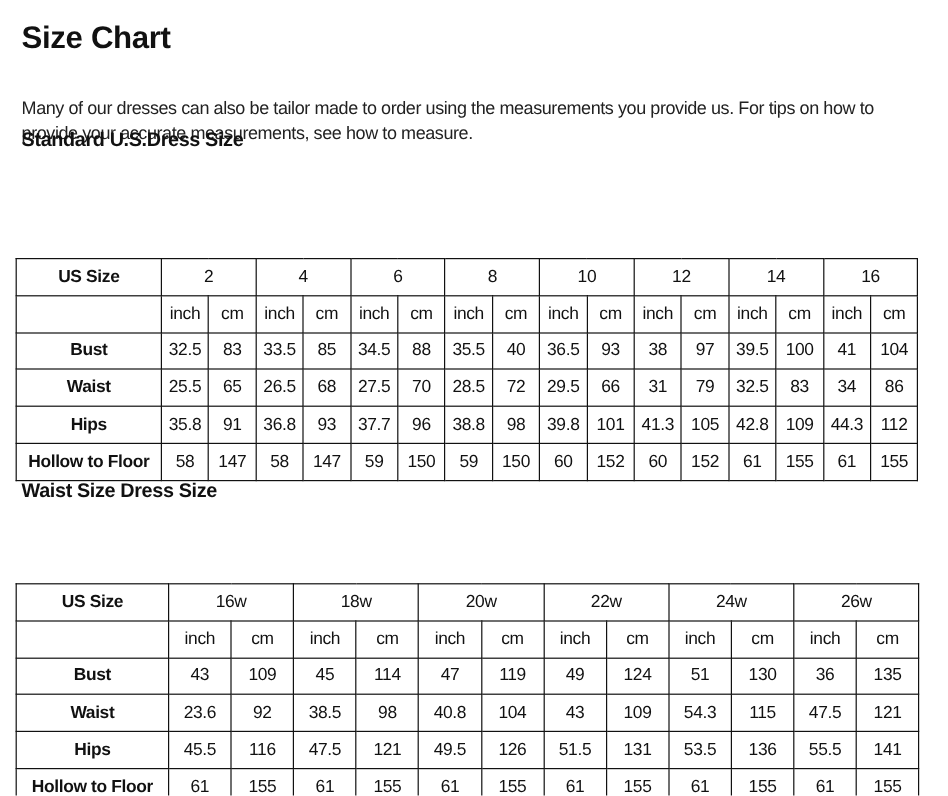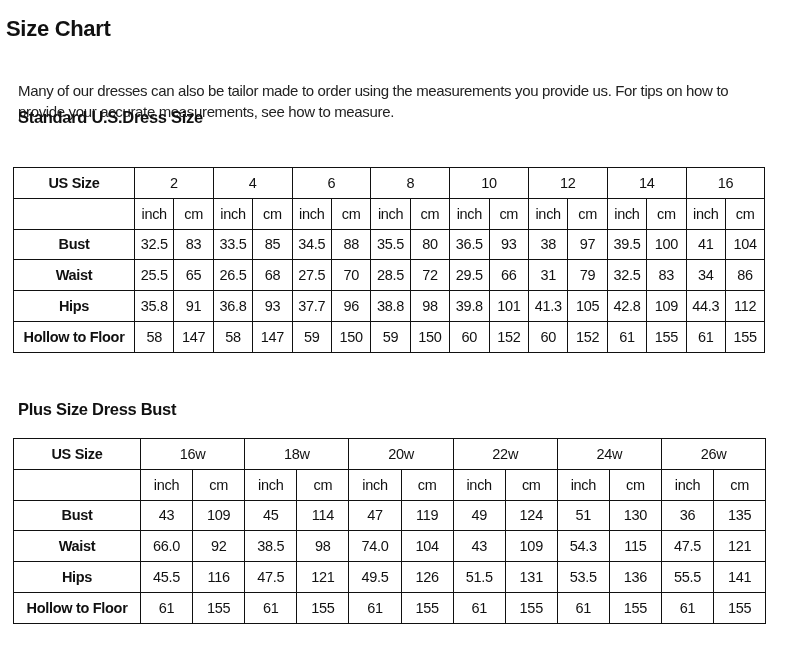--- a/index.html
+++ b/index.html
@@ -1,37 +1,37 @@
 <!DOCTYPE html>
 <html><head>
 <meta charset="utf-8">
 <style>
   html, body { margin: 0; padding: 0; background: #ffffff; }
   body {
     width: 790px; height: 663px; position: relative; overflow: hidden;
     font-family: "Liberation Sans", "DejaVu Sans", sans-serif; color: #111;
   }
   .title {
-    position: absolute; left: 6px; top: 16px;
-    font-size: 22px; font-weight: bold; letter-spacing: -0.3px;
+    position: absolute; left: 18px; top: 16px;
+    font-size: 26px; font-weight: bold; letter-spacing: -0.3px;
   }
   .intro {
     position: absolute; left: 18px; top: 80px; width: 760px;
     font-size: 15px; line-height: 21px; color: #222; letter-spacing: -0.35px;
   }
   .section-title {
     position: absolute; left: 18px;
     font-size: 16.5px; font-weight: bold; letter-spacing: -0.3px; color: #111;
   }
   .sec1 { top: 108px; }
   .sec2 { top: 400px; }
   table.size-table {
     position: absolute; left: 13px; width: 752px;
     border-collapse: collapse; table-layout: fixed;
-    font-size: 14.5px; letter-spacing: -0.3px;
+    font-size: 14.5px; letter-spacing: -0.3px; margin-top: 48px;
   }
   table.std { top: 167px; }
   table.plus { top: 438px; }
   .size-table td, .size-table th {
     border: 1.3px solid #111; text-align: center; padding: 0;
     height: 29.8px; font-weight: normal; color: #111;
   }
   .size-table .rowlabel { font-weight: bold; }
   .size-table th.rowlabel { font-weight: bold; }
   .size-table th.grp { font-weight: normal; }
@@ -83,21 +83,21 @@
   <tbody id="std-body">
       <tr>
         <td class="rowlabel">Bust</td>
         <td>32.5</td>
         <td>83</td>
         <td>33.5</td>
         <td>85</td>
         <td>34.5</td>
         <td>88</td>
         <td>35.5</td>
-        <td>80</td>
+        <td>40</td>
         <td>36.5</td>
         <td>93</td>
         <td>38</td>
         <td>97</td>
         <td>39.5</td>
         <td>100</td>
         <td>41</td>
         <td>104</td>
       </tr>
       <tr>
@@ -153,21 +153,21 @@
         <td>60</td>
         <td>152</td>
         <td>61</td>
         <td>155</td>
         <td>61</td>
         <td>155</td>
       </tr>
     </tbody>
 </table>
 
-<div class="section-title sec2">Plus Size Dress Bust</div>
+<div class="section-title sec2">Waist Size Dress Size</div>
 <table class="size-table plus">
   <colgroup>
     <col style="width:127px">
     <col span="12" style="width:52.1px">
   </colgroup>
   <thead>
     <tr>
       <th class="rowlabel">US Size</th>
       <th class="grp" colspan="2">16w</th>
       <th class="grp" colspan="2">18w</th>
@@ -203,25 +203,25 @@
         <td>119</td>
         <td>49</td>
         <td>124</td>
         <td>51</td>
         <td>130</td>
         <td>36</td>
         <td>135</td>
       </tr>
       <tr>
         <td class="rowlabel">Waist</td>
-        <td>66.0</td>
+        <td>23.6</td>
         <td>92</td>
         <td>38.5</td>
         <td>98</td>
-        <td>74.0</td>
+        <td>40.8</td>
         <td>104</td>
         <td>43</td>
         <td>109</td>
         <td>54.3</td>
         <td>115</td>
         <td>47.5</td>
         <td>121</td>
       </tr>
       <tr>
         <td class="rowlabel">Hips</td>

